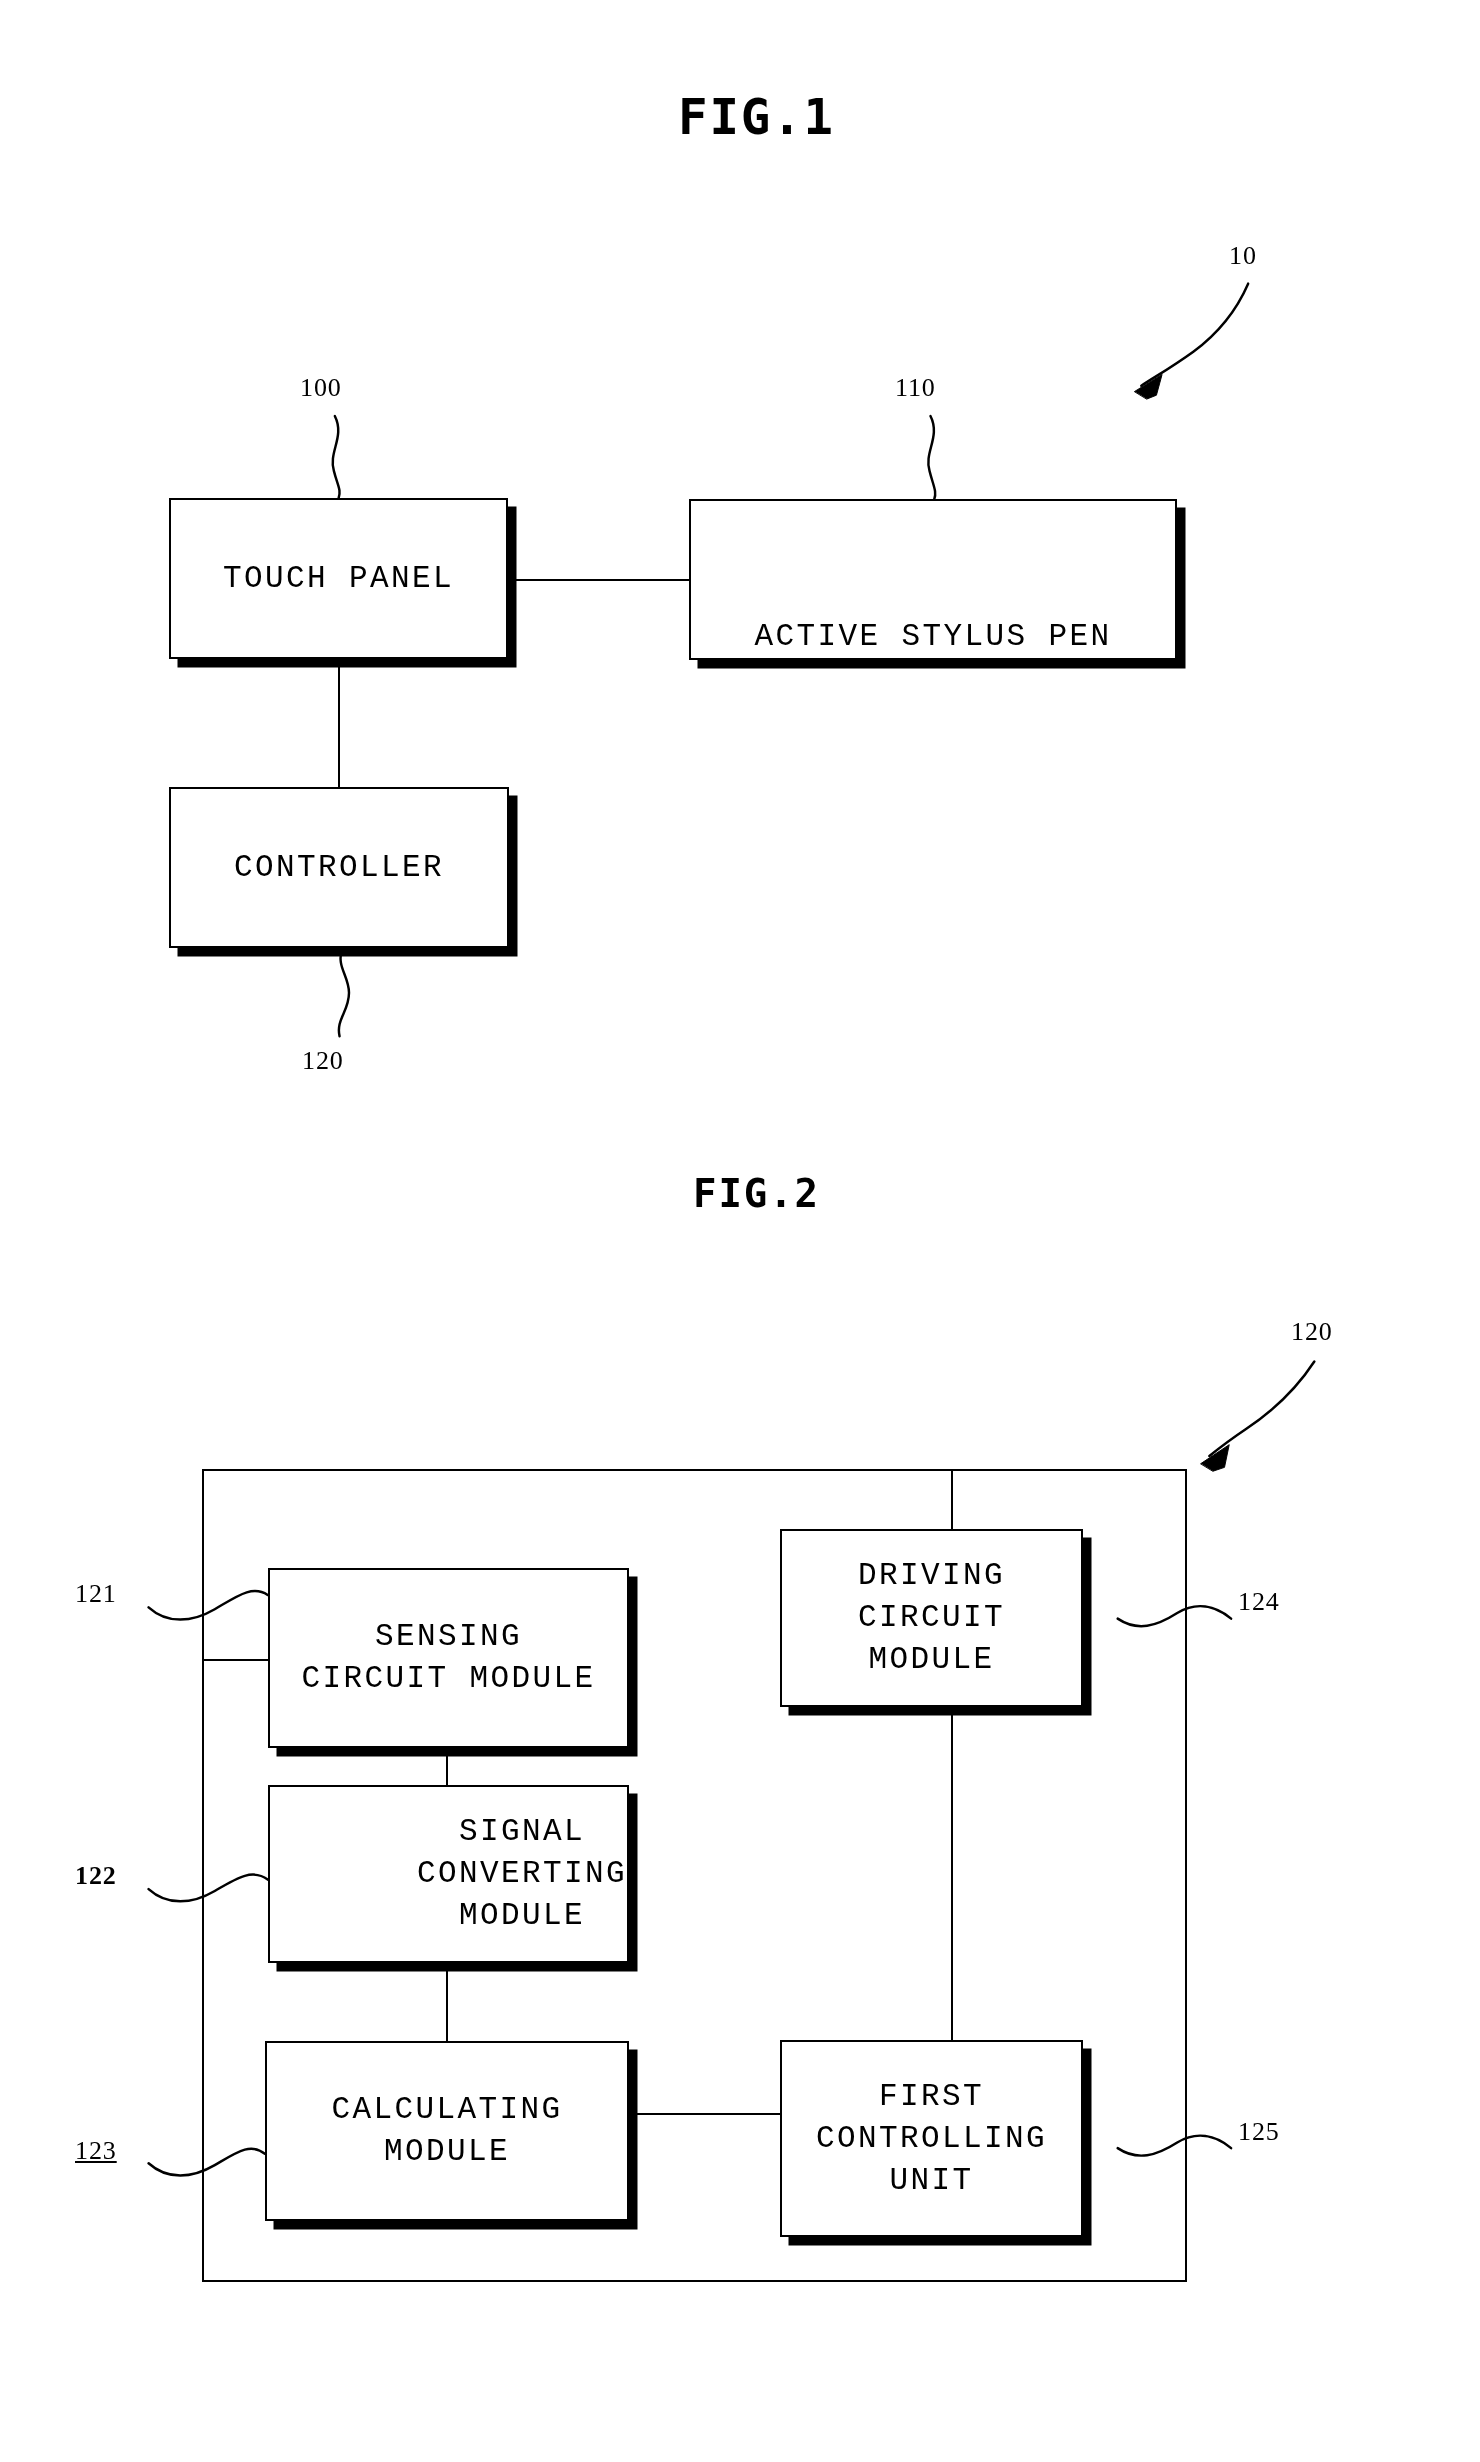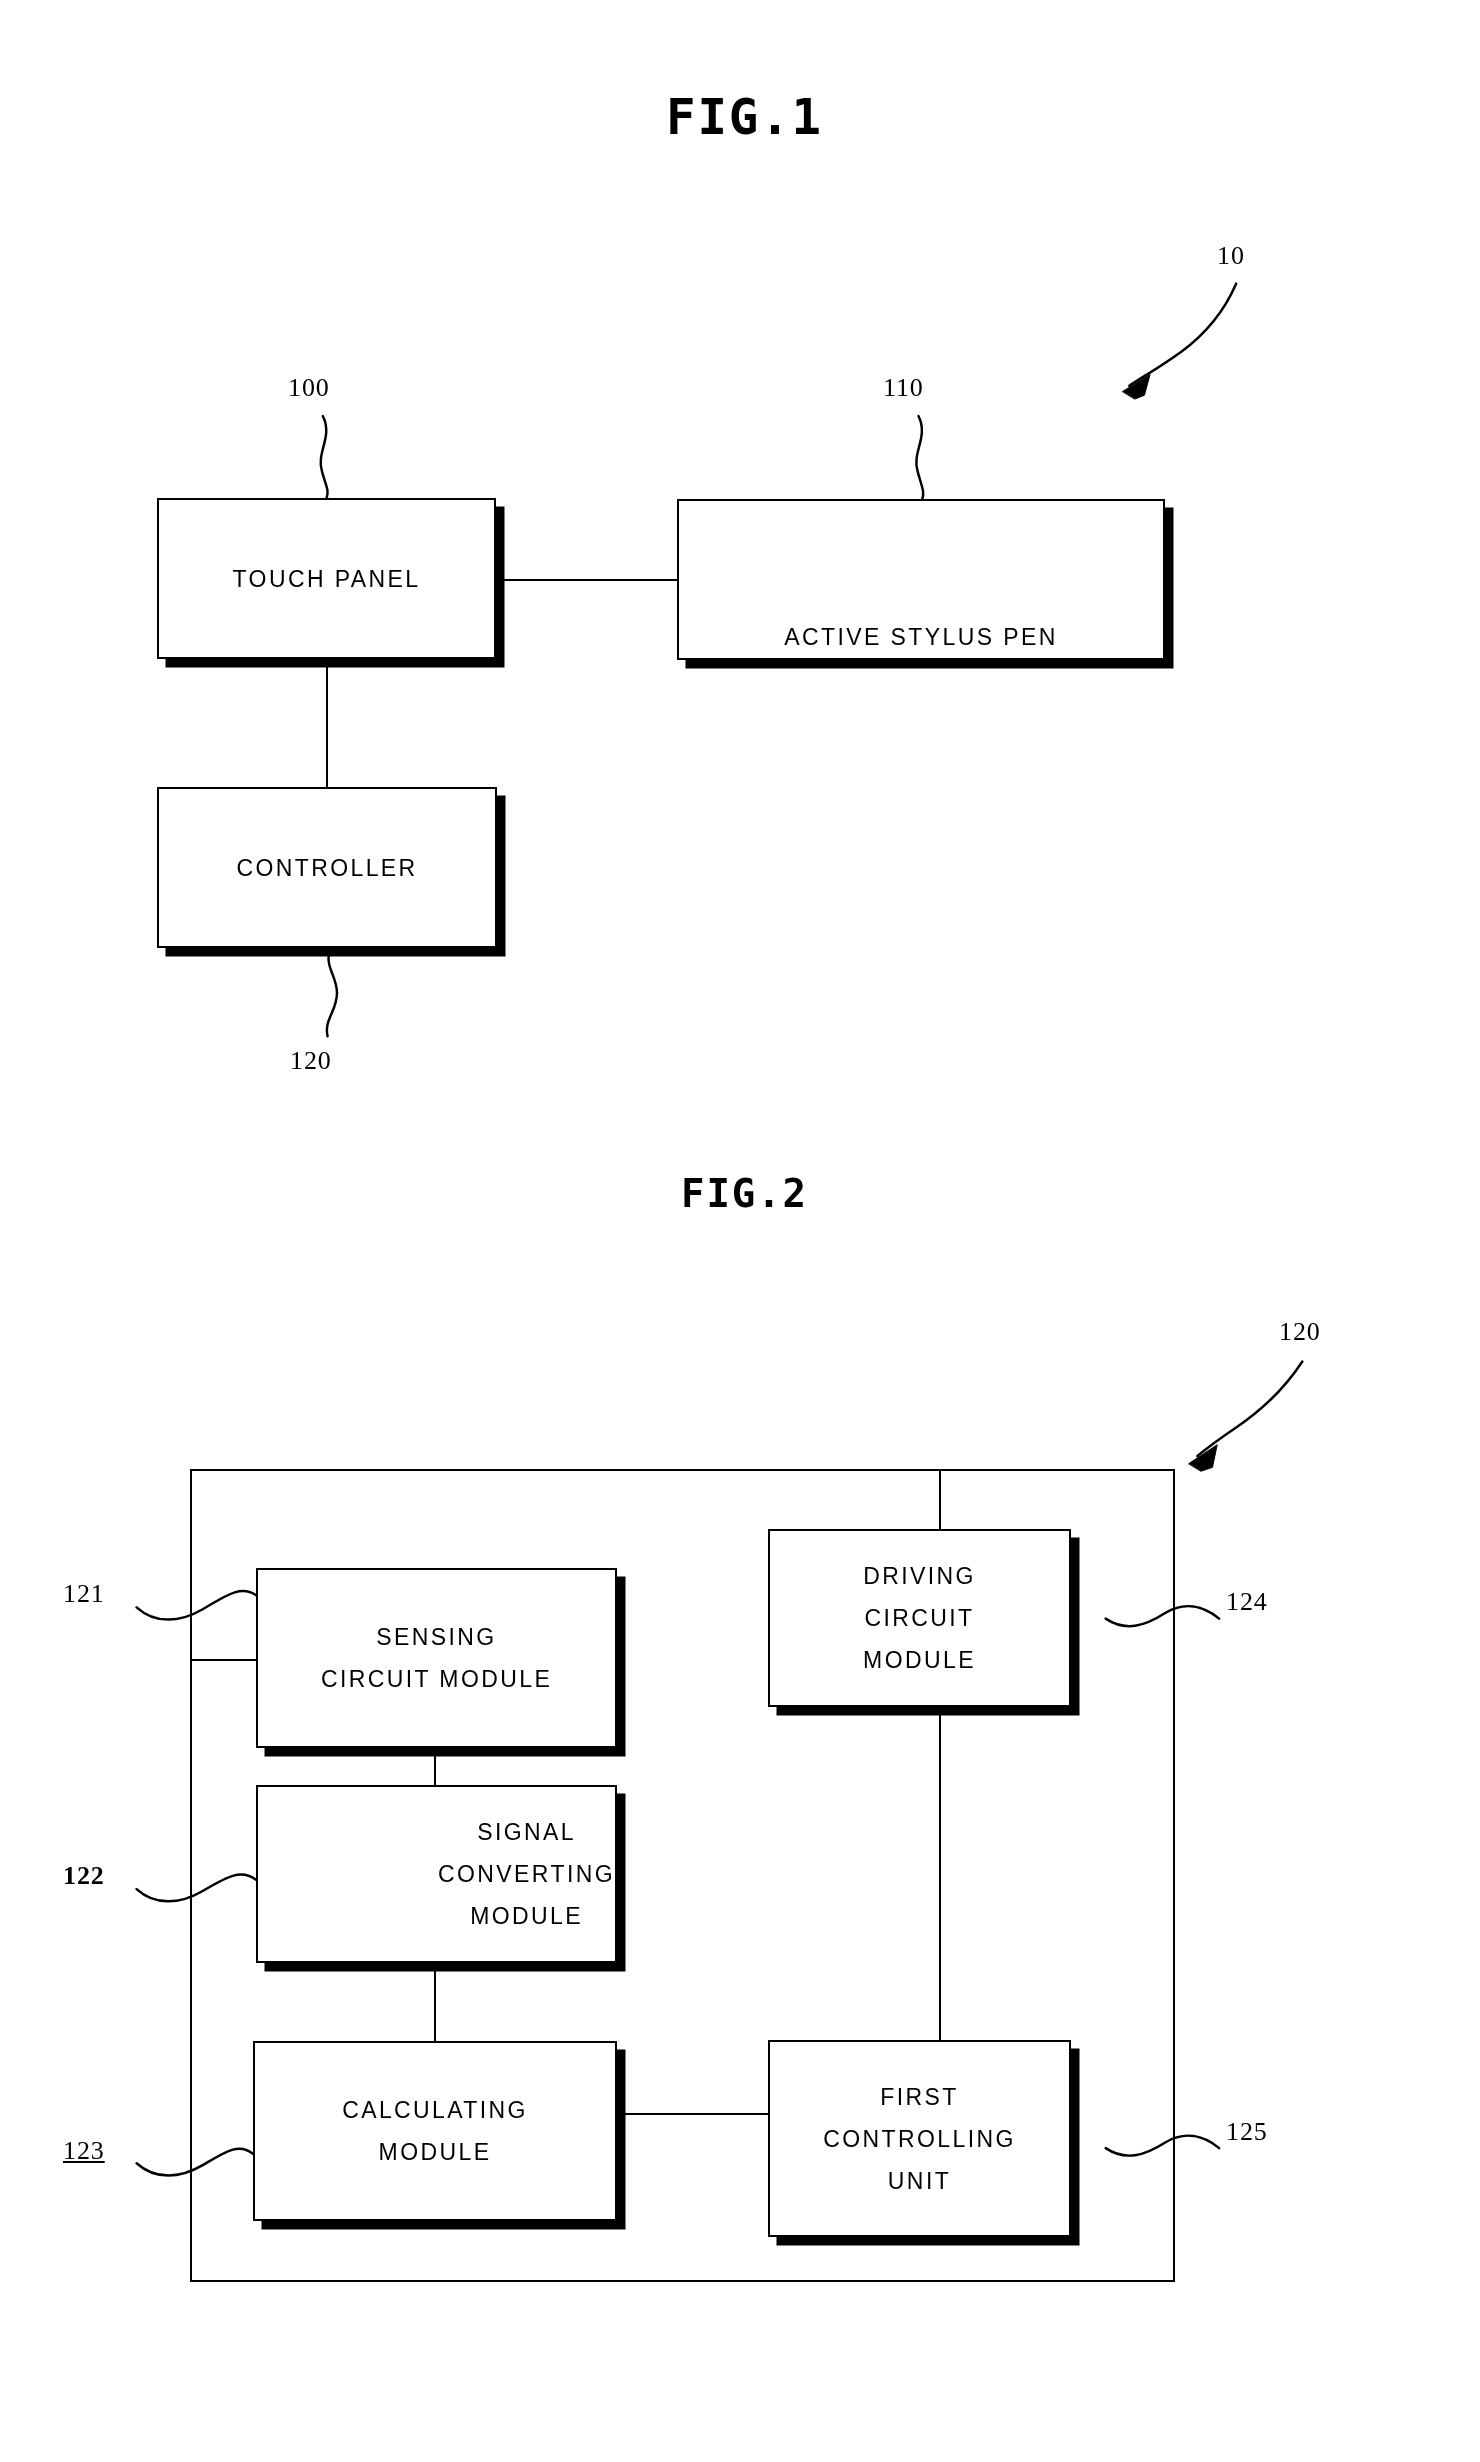--- a/index.html
+++ b/index.html
@@ -11,21 +11,21 @@
     width: 1481px;
     height: 2462px;
     position: relative;
     font-family: "Liberation Serif", "DejaVu Serif", serif;
     color: #000000;
     overflow: hidden;
   }
 
   .page {
     position: absolute;
-    left: 4px; top: 0;
+    left: 16px; top: 0;
     width: 1280px;
     height: 2462px;
     padding-left: 44px;
   }
 
   
   .fig-title {
     position: absolute;
     font-family: "DejaVu Sans Mono", "Liberation Mono", monospace;
     font-weight: bold;
@@ -55,22 +55,22 @@
     background: #ffffff;
     border: 2.8px solid #000000;
     box-shadow: 8.5px 8.5px 0 0 #000000;
     display: flex;
     align-items: center;
     justify-content: center;
     text-align: center;
     z-index: 4;
   }
   .pbox .plabel {
-    font-family: Liberation Sans, sans-serif;
-    font-size: 23px;
+    font-family: Liberation Mono, monospace;
+    font-size: 31px;
     letter-spacing: 2.4px;
     line-height: 42px;
     white-space: pre-line;
     color: #000;
   }
 
   
   .ref {
     position: absolute;
     font-family: "Liberation Serif", "DejaVu Serif", serif;

